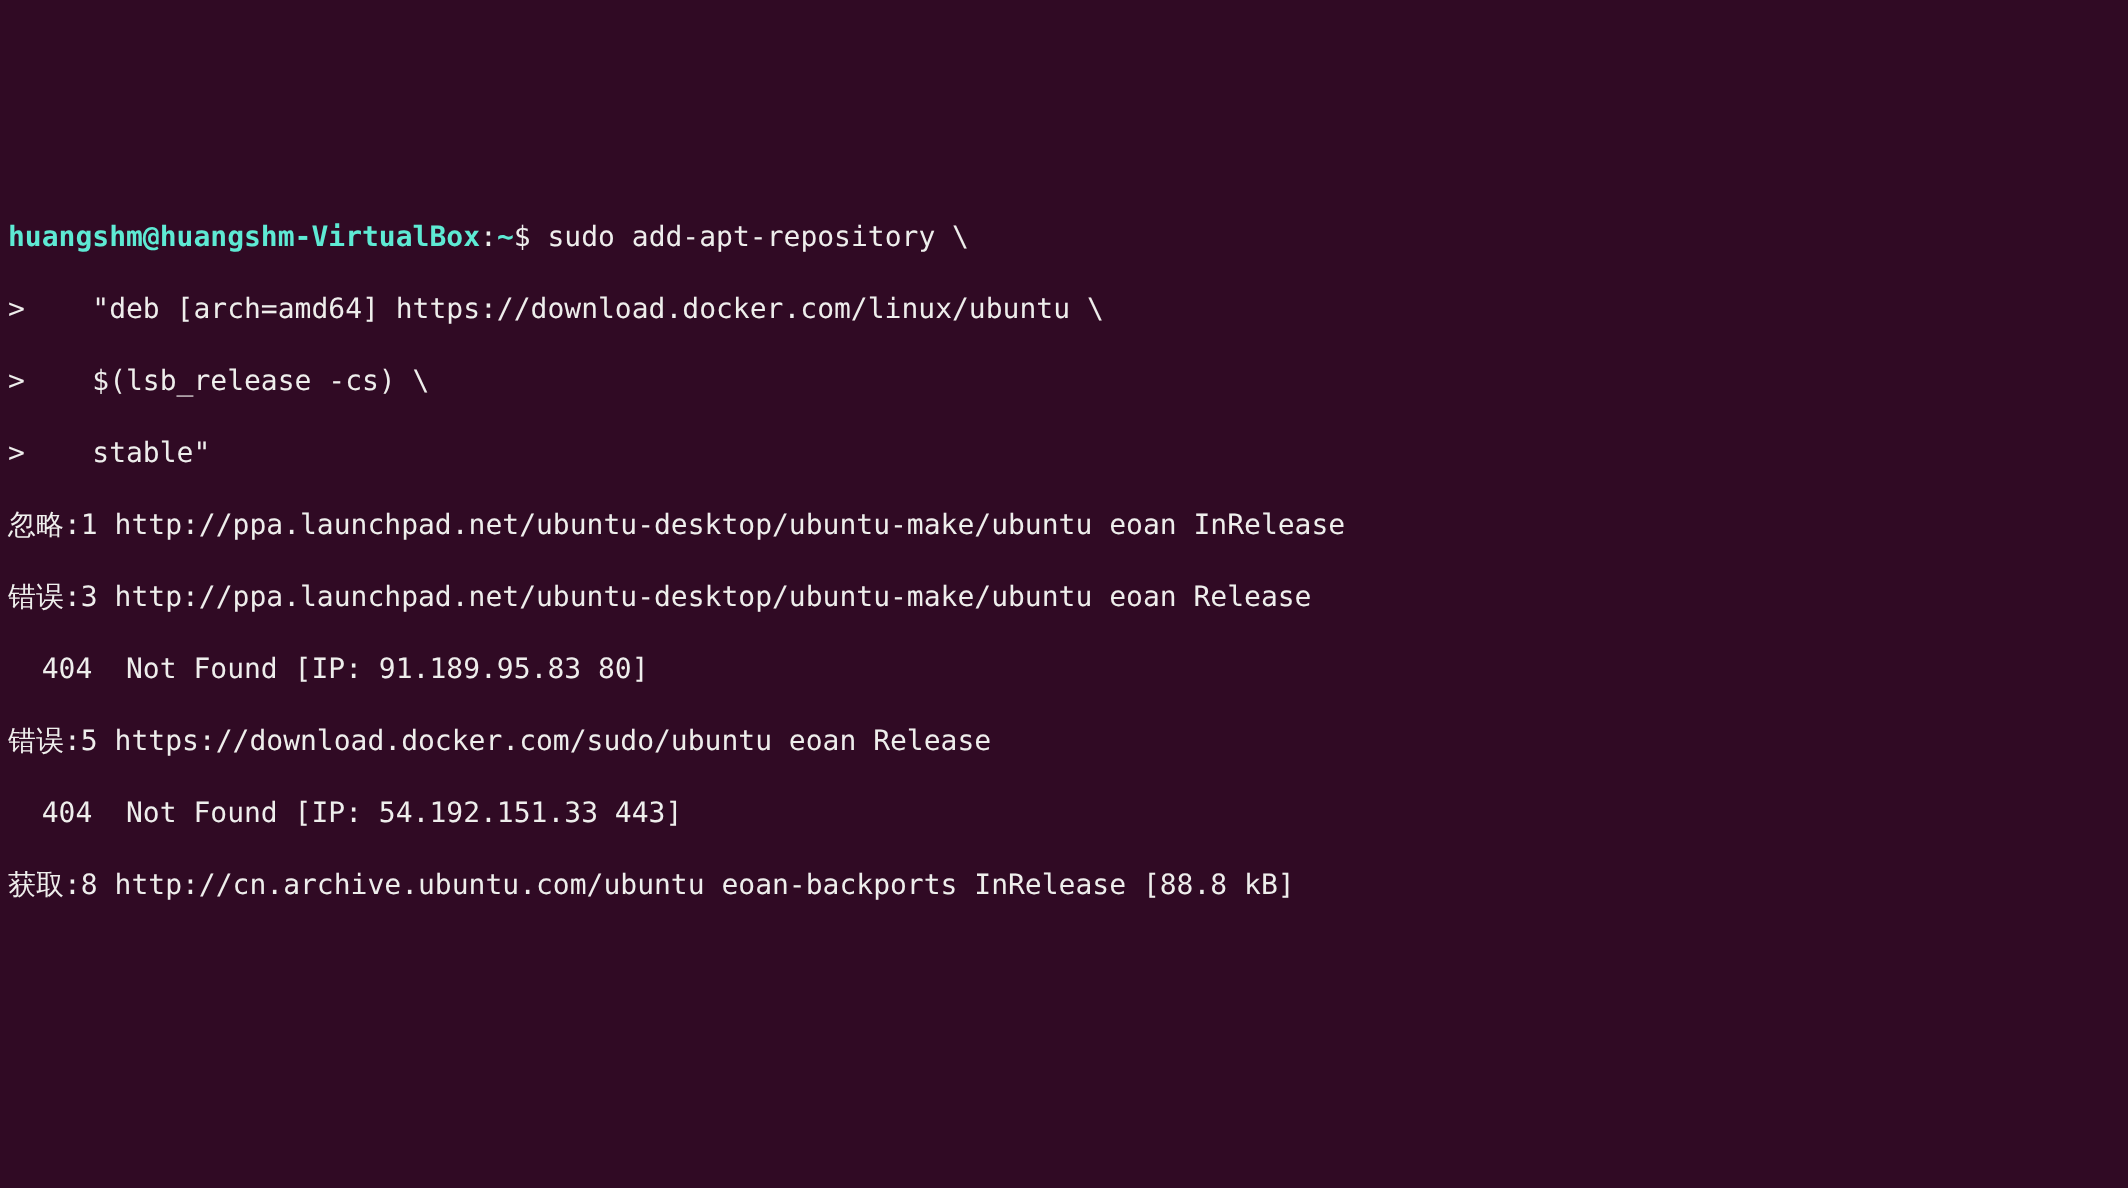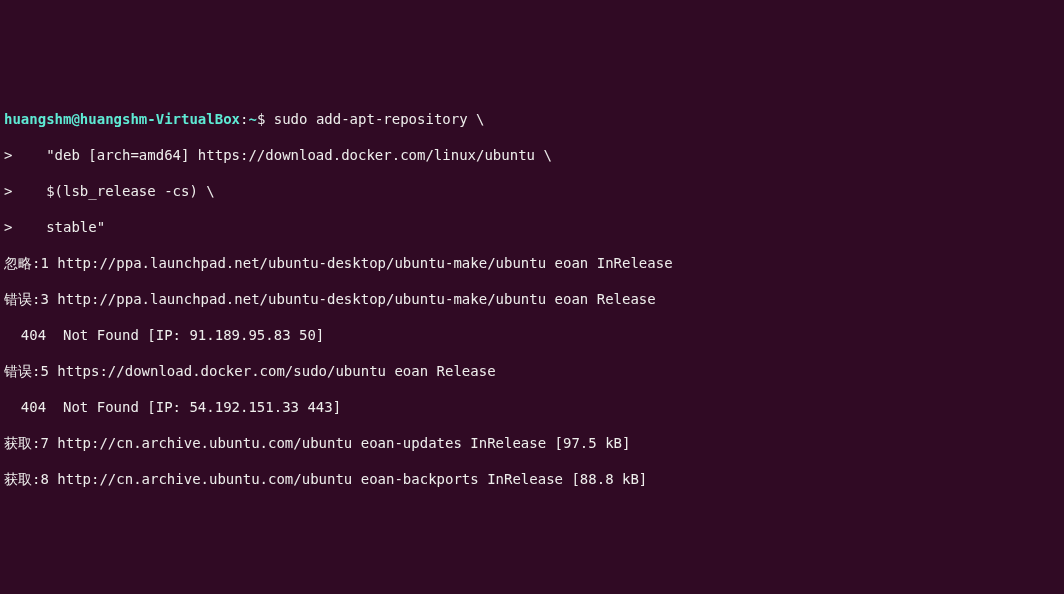--- a/index.html
+++ b/index.html
@@ -28,24 +28,23 @@
 
 
 
 <div class="term">
 <span class="line"><span class="green">huangshm@huangshm-VirtualBox</span><span class="white">:</span><span class="green">~</span><span class="white">$</span><span class="white"> sudo add-apt-repository \</span></span>
 <span class="line white">&gt;    "deb [arch=amd64] https://download.docker.com/linux/ubuntu \</span>
 <span class="line white">&gt;    $(lsb_release -cs) \</span>
 <span class="line white">&gt;    stable"</span>
 <span class="line white">忽略:1 http://ppa.launchpad.net/ubuntu-desktop/ubuntu-make/ubuntu eoan InRelease</span>
 <span class="line white">错误:3 http://ppa.launchpad.net/ubuntu-desktop/ubuntu-make/ubuntu eoan Release</span>
-<span class="line white">  404  Not Found [IP: 91.189.95.83 50]</span>
+<span class="line white">  404  Not Found [IP: 91.189.95.83 80]</span>
 <span class="line white">错误:5 https://download.docker.com/sudo/ubuntu eoan Release</span>
 <span class="line white">  404  Not Found [IP: 54.192.151.33 443]</span>
-<span class="line white">获取:7 http://cn.archive.ubuntu.com/ubuntu eoan-updates InRelease [97.5 kB]</span>
 <span class="line white">获取:8 http://cn.archive.ubuntu.com/ubuntu eoan-backports InRelease [88.8 kB]</span>
 
 
 
 
 
 
 
 
 

